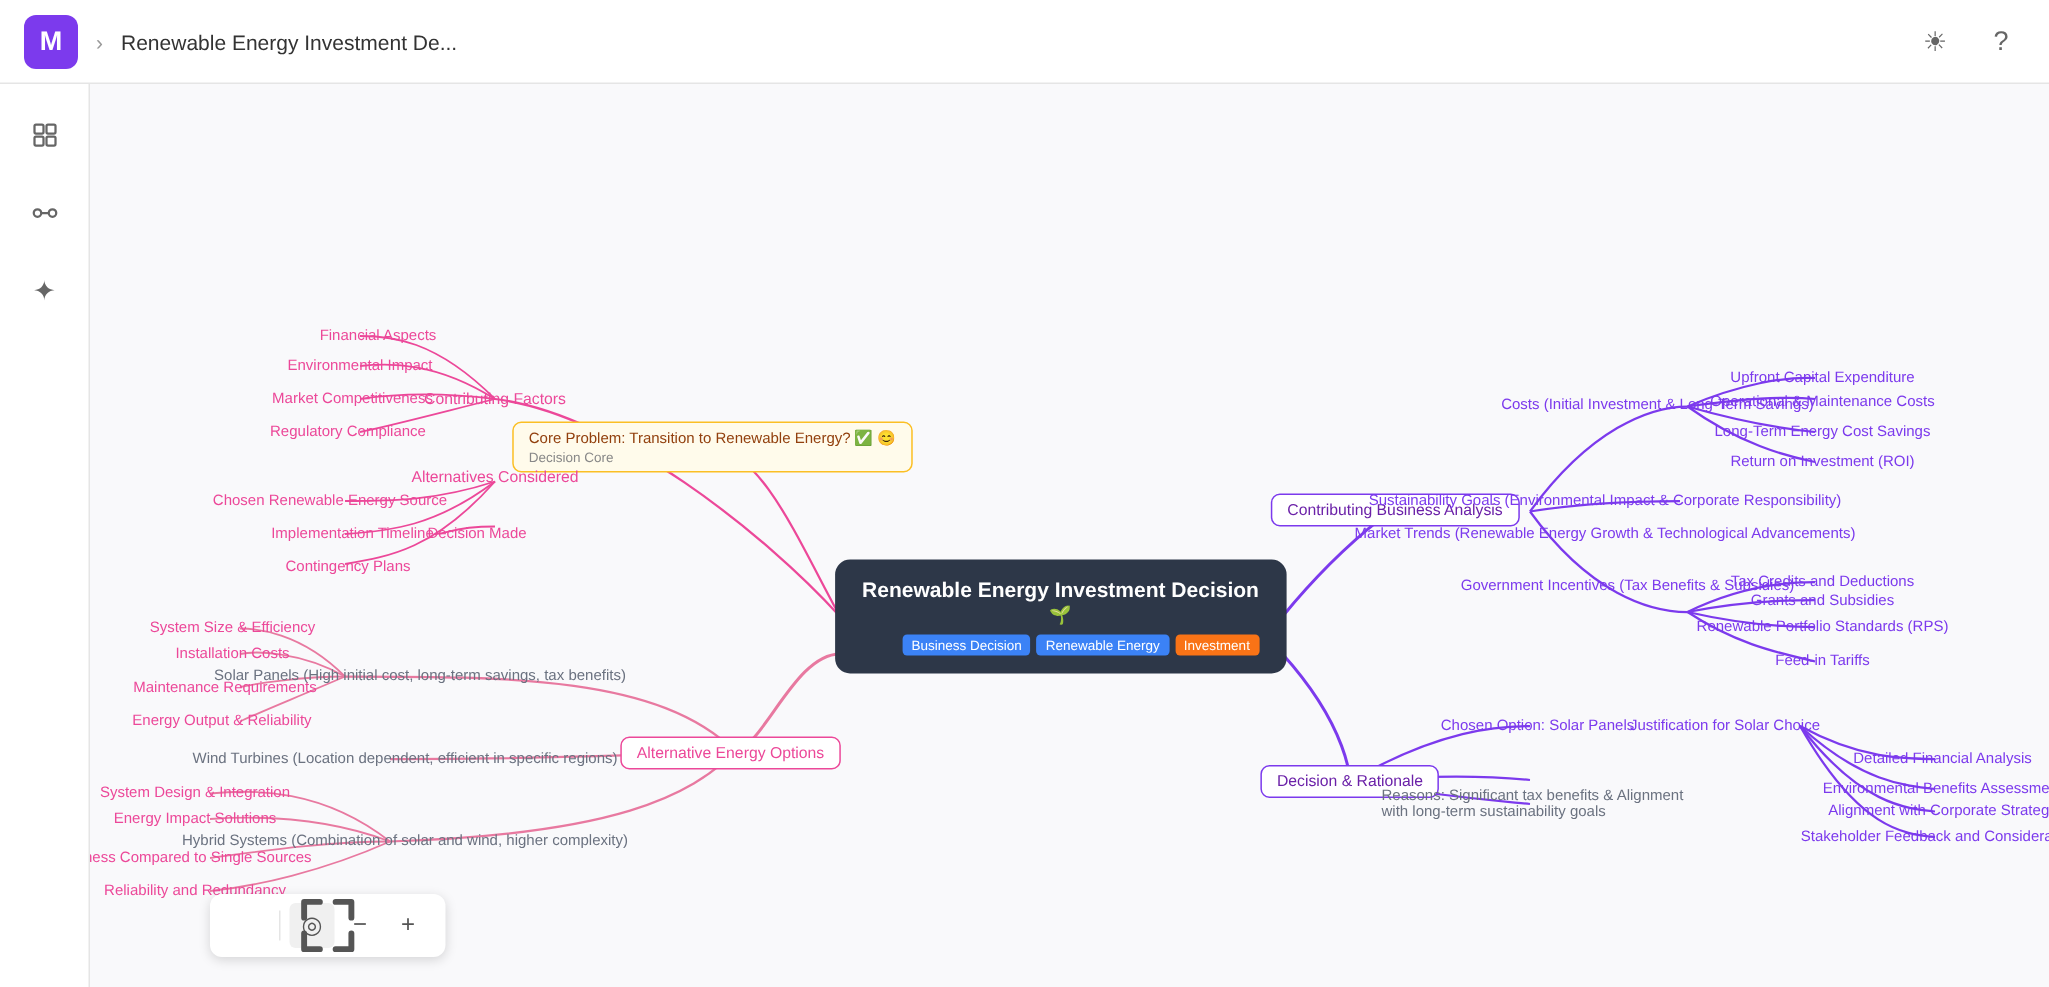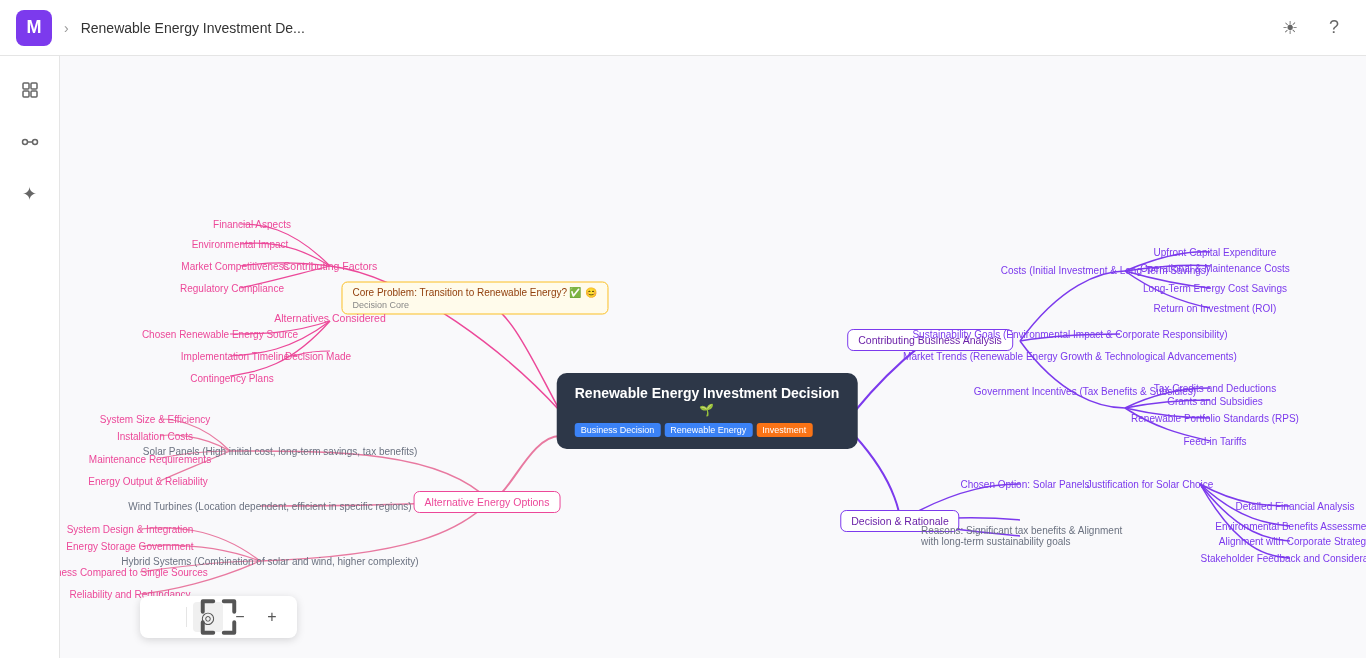--- a/index.html
+++ b/index.html
@@ -66,21 +66,21 @@
       background: #2d3748;
       color: white;
       border-radius: 10px;
       padding: 12px 18px;
       font-size: 14px;
       font-weight: 600;
       transform: translate(-50%, -50%);
       text-align: center;
     }
     .node-central .tags {
-      display: flex; gap: 4px; margin-top: 6px; justify-content: flex-start;
+      display: flex; gap: 4px; margin-top: 6px; justify-content: flex-end;
     }
     .tag {
       font-size: 9px; padding: 2px 6px; border-radius: 3px;
       font-weight: 500;
     }
     .tag-blue { background: #3b82f6; color: white; }
     .tag-pink { background: #3b82f6; color: white; }
     .tag-orange { background: #f97316; color: white; }
 
     
@@ -304,21 +304,21 @@
       <span style="color:#6b7280; font-size:10px;">Wind Turbines (Location dependent, efficient in specific regions)</span>
     </div>
 
     <div class="node node-sub" style="left: 210px; top: 505px;">
       <span style="color:#6b7280; font-size:10px;">Hybrid Systems (Combination of solar and wind, higher complexity)</span>
     </div>
     <div class="node node-sub" style="left: 70px; top: 473px;">
       <span style="color:#ec4899; font-size:10px;">System Design &amp; Integration</span>
     </div>
     <div class="node node-sub" style="left: 70px; top: 490px;">
-      <span style="color:#ec4899; font-size:10px;">Energy Storage Government</span>
+      <span style="color:#ec4899; font-size:10px;">Energy Impact Solutions</span>
     </div>
     <div class="node node-sub" style="left: 50px; top: 516px;">
       <span style="color:#ec4899; font-size:10px;">t Effectiveness Compared to Single Sources</span>
     </div>
     <div class="node node-sub" style="left: 70px; top: 538px;">
       <span style="color:#ec4899; font-size:10px;">Reliability and Redundancy</span>
     </div>
 
     <div class="node node-box node-box-blue" style="left: 870px; top: 284px;">
       <span>Contributing Business Analysis</span>

